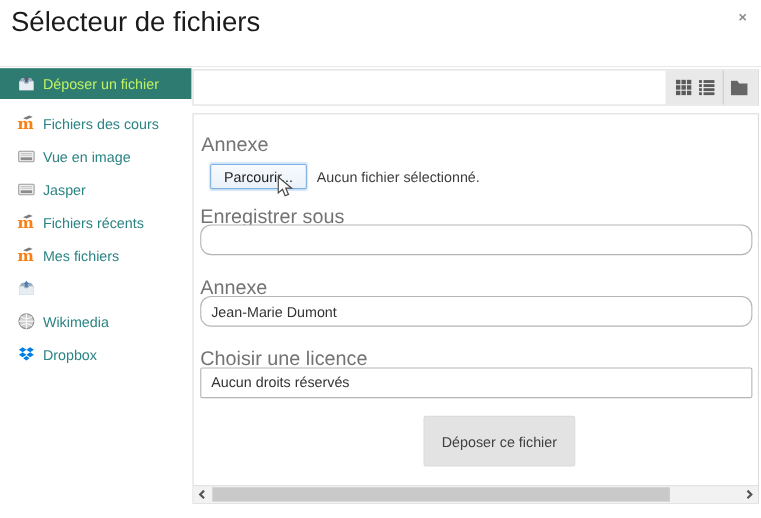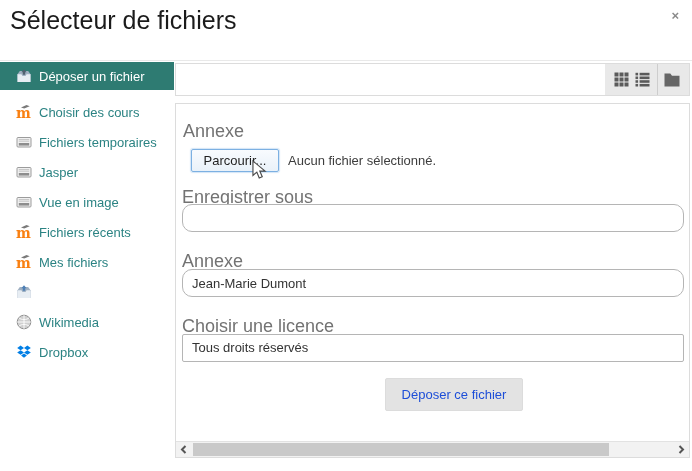--- a/index.html
+++ b/index.html
@@ -12,21 +12,21 @@
   .title { position:absolute; left:10px; top:6px; font-size:25px; color:#1b1b1b; }
   .close { position:absolute; right:13px; top:9px; font-size:13px; font-weight:bold;
            color:#8a8a8a; cursor:pointer; line-height:1; }
   .hdr-divider { position:absolute; top:60px; left:0; width:692px; border-top:1px solid #e9e9e9; }
 
   
   .sidebar { position:absolute; left:0; top:62px; width:174px; }
   .sb-item { display:flex; align-items:center; height:30px; padding-left:16px;
              font-size:13px; color:#2b8383; cursor:pointer; white-space:nowrap; }
   .sb-item .icn { width:16px; height:16px; margin-right:7px; display:inline-flex; flex:0 0 16px; }
-  .sb-item.selected { background:#2e7b72; color:#ffffff; height:28px; margin-bottom:7px; }
+  .sb-item.selected { background:#2e7b72; color:#bef264; height:28px; margin-bottom:7px; }
 
   
   .toolbar-box { position:absolute; left:175px; top:63px; width:515px; height:33px;
                  border:1px solid #dcdcdc; background:#fff; box-sizing:border-box; }
   .icon-group { position:absolute; top:0; right:0; bottom:0; width:84px; background:#e9e9e9;
                 display:flex; align-items:center; justify-content:space-between; padding:0 9px;
                 box-sizing:border-box; }
   .tb-icon { display:inline-flex; cursor:pointer; }
   .tb-sep { width:1px; height:31px; background:#cdcdcd; }
 
@@ -39,23 +39,23 @@
             border-radius:2px; font-size:13px; color:#1f1f1f; font-family:inherit;
             box-shadow:0 0 1px 1px rgba(130,180,230,.35); cursor:pointer; }
   .nofile { position:absolute; left:112px; top:49px; font-size:13px; color:#3d3d3d; }
   .cursor { position:absolute; left:76px; top:56px; pointer-events:none; }
   .tinput { position:absolute; left:6px; width:502px; height:28px; border:1px solid #b5b5b5;
             border-radius:10px; font-size:13px; color:#333; padding:0 9px;
             box-sizing:border-box; background:#fff; font-family:inherit; }
   .selectbox { position:absolute; left:6px; width:502px; height:28px; border:1px solid #b5b5b5;
                border-radius:2px; font-size:13px; color:#333; line-height:26px; padding:0 9px;
                box-sizing:border-box; background:#fff; cursor:pointer; }
-  .submit { position:absolute; left:209px; top:274px; width:138px; height:33px;
+  .submit { position:absolute; left:209px; top:274px; width:138px; height:46px;
             background:#e3e3e3; border:1px solid #dcdcdc; border-radius:2px; font-size:13px;
-            color:#1d4ed8; font-family:inherit; cursor:pointer; }
+            color:#404040; font-family:inherit; cursor:pointer; }
 
   
   .hscroll { position:absolute; left:0; right:0; bottom:0; height:15px; background:#f2f2f2;
              border-top:1px solid #e2e2e2; }
   .scroll-arrow { position:absolute; top:2px; width:12px; height:11px; display:flex;
                   align-items:center; justify-content:center; cursor:pointer; }
   .scroll-arrow.left { left:2px; }
   .scroll-arrow.right { right:2px; }
   .thumb { position:absolute; left:17px; top:1px; width:416px; height:13px; background:#c9c9c9;
            cursor:grab; }
@@ -82,54 +82,44 @@
       <span>Déposer un fichier</span>
     </div>
 
     <div class="sb-item">
       <span class="icn">
           <svg viewBox="0 0 16 16" width="16" height="16">
             <text x="0" y="13.5" font-size="14" font-weight="bold" fill="#f98012" font-family="DejaVu Serif,serif">m</text>
             <path d="M5 3.4L10.5 1l3.2 1.3-5.5 2.3z" fill="#7a7a7a"></path>
           </svg>
         </span>
-      <span>Choisir des cours</span>
-    </div>
+      <span>Fichiers des cours</span>
+    </div>
+
 
     <div class="sb-item">
       <span class="icn">
           <svg viewBox="0 0 16 16" width="16" height="16">
             <rect x="1" y="3.5" width="14" height="9.5" rx="1" fill="#f0f0f0" stroke="#9c9c9c"></rect>
             <rect x="2.8" y="9" width="10.4" height="2.6" fill="#8d8d8d"></rect>
             <path d="M2.8 5.6h10.4M2.8 7.2h10.4" stroke="#c4c4c4" fill="none"></path>
           </svg>
         </span>
-      <span>Fichiers temporaires</span>
+      <span>Vue en image</span>
     </div>
 
     <div class="sb-item">
       <span class="icn">
           <svg viewBox="0 0 16 16" width="16" height="16">
             <rect x="1" y="3.5" width="14" height="9.5" rx="1" fill="#f0f0f0" stroke="#9c9c9c"></rect>
             <rect x="2.8" y="9" width="10.4" height="2.6" fill="#8d8d8d"></rect>
             <path d="M2.8 5.6h10.4M2.8 7.2h10.4" stroke="#c4c4c4" fill="none"></path>
           </svg>
         </span>
       <span>Jasper</span>
-    </div>
-
-    <div class="sb-item">
-      <span class="icn">
-          <svg viewBox="0 0 16 16" width="16" height="16">
-            <rect x="1" y="3.5" width="14" height="9.5" rx="1" fill="#f0f0f0" stroke="#9c9c9c"></rect>
-            <rect x="2.8" y="9" width="10.4" height="2.6" fill="#8d8d8d"></rect>
-            <path d="M2.8 5.6h10.4M2.8 7.2h10.4" stroke="#c4c4c4" fill="none"></path>
-          </svg>
-        </span>
-      <span>Vue en image</span>
     </div>
 
     <div class="sb-item">
       <span class="icn">
           <svg viewBox="0 0 16 16" width="16" height="16">
             <text x="0" y="13.5" font-size="14" font-weight="bold" fill="#f98012" font-family="DejaVu Serif,serif">m</text>
             <path d="M5 3.4L10.5 1l3.2 1.3-5.5 2.3z" fill="#7a7a7a"></path>
           </svg>
         </span>
       <span>Fichiers récents</span>
@@ -225,21 +215,21 @@
           <path d="M1 1v15.2l4.1-3.5 2.5 6.2 3.2-1.3-2.6-6h5.6z" fill="#fff" stroke="#4a4a4a" stroke-width="1.2"></path>
         </svg></span>
 
     <div class="flabel" style="left:6px; top:83px;">Enregistrer sous</div>
     <input class="tinput" style="top: 100px;" value="">
 
     <div class="flabel" style="left:6px; top:147px;">Annexe</div>
     <input class="tinput" style="top: 165px;" value="Jean-Marie Dumont">
 
     <div class="flabel" style="left:6px; top:212px;">Choisir une licence</div>
-    <div class="selectbox" style="top:230px;">Tous droits réservés</div>
+    <div class="selectbox" style="top:230px;">Aucun droits réservés</div>
 
     <button class="submit">Déposer ce fichier</button>
 
     <div class="hscroll">
       <span class="scroll-arrow left">
           <svg width="8" height="9" viewBox="0 0 8 9">
             <path d="M5.5 1L2 4.5 5.5 8" stroke="#555" stroke-width="2" fill="none"></path>
           </svg>
         </span>
       <div class="thumb"></div>

